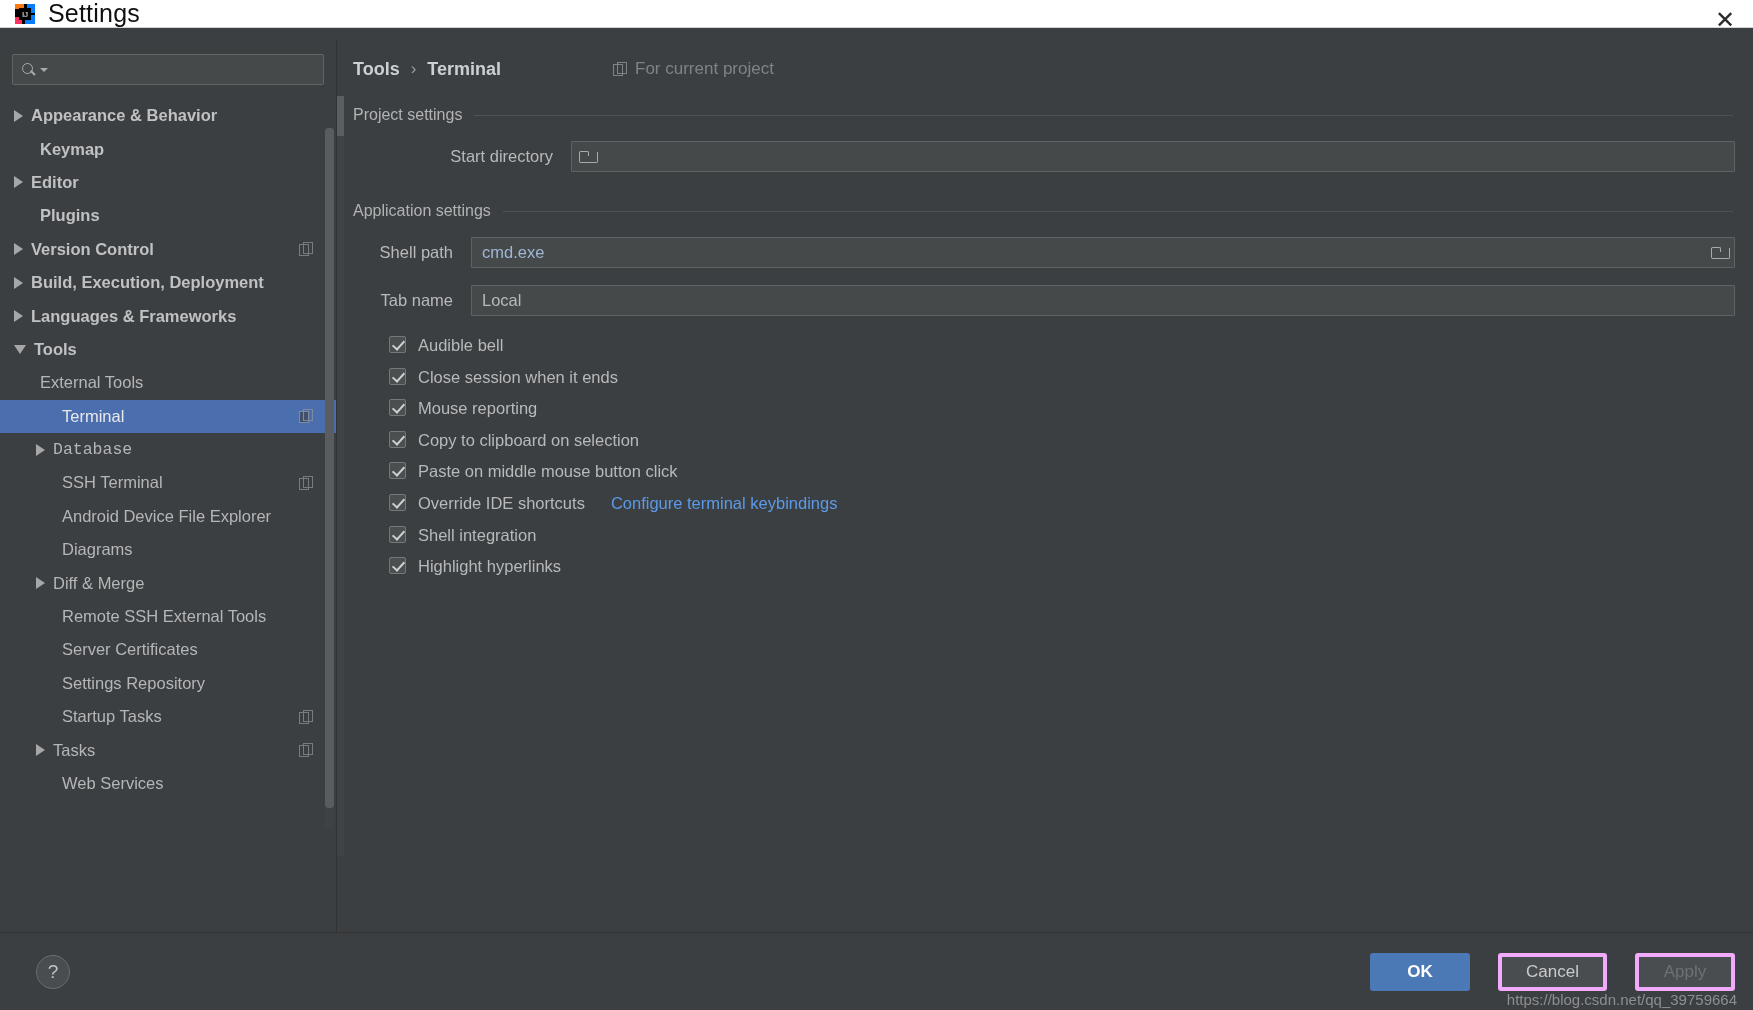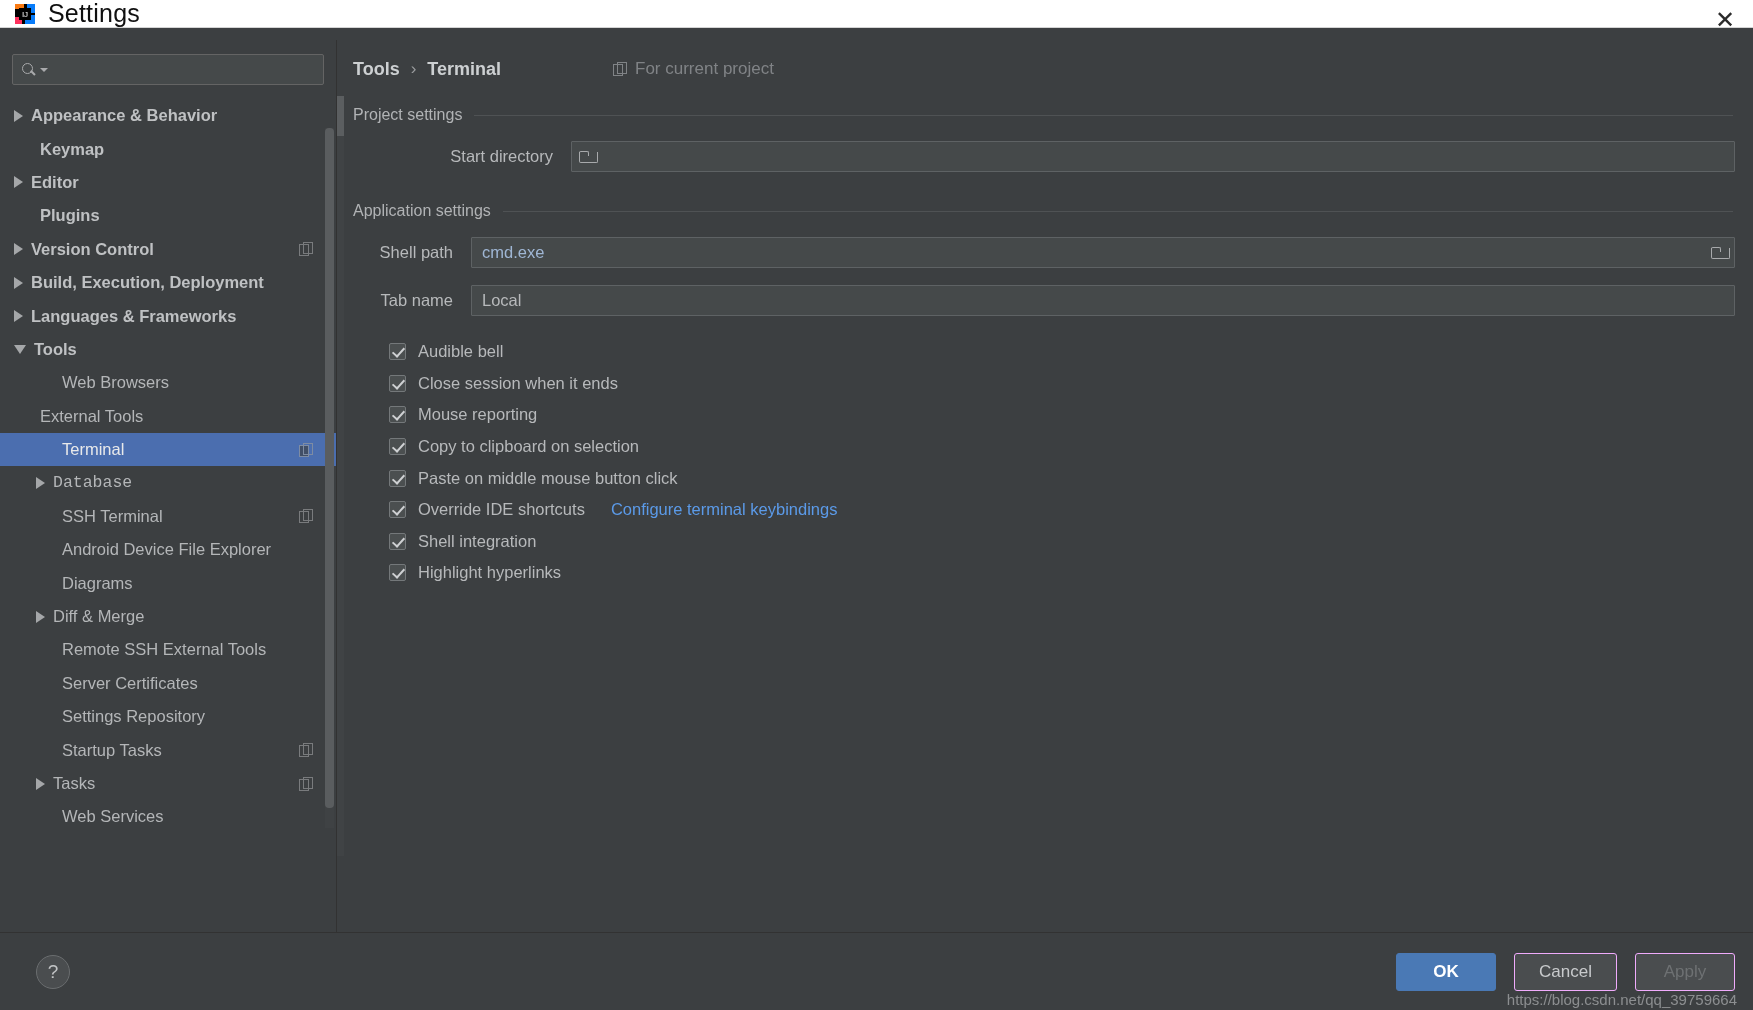--- a/index.html
+++ b/index.html
@@ -183,21 +183,21 @@
     border: 1.4px solid #a8aaac; border-radius: 1px;
   }
   .list-icon::after {
     content: ""; position: absolute; left: 3px; top: 3px;
     width: 8px; height: 1.3px; background: #a8aaac;
     box-shadow: 0 3px 0 #a8aaac, 0 6px 0 #a8aaac;
   }
 
   .checks { margin-top: 20px; padding-left: 36px; }
   .check-row {
-    display: flex; align-items: center; height: 31.6px; cursor: pointer;
+    display: flex; align-items: flex-start; height: 31.6px; cursor: pointer;
   }
   .cbox {
     width: 17px; height: 17px; flex: none;
     background: #4b4f50; border: 1px solid #74787a; border-radius: 2px;
     position: relative;
   }
   .cbox.checked::after {
     content: ""; position: absolute; left: 5px; top: 1px;
     width: 5px; height: 10px;
     border: solid #cfd1d3; border-width: 0 2px 2px 0;
@@ -219,21 +219,21 @@
     border: 1px solid #6a6d6f; background: #4a4d4f;
     color: #c2c4c6; font-size: 19px;
     display: flex; align-items: center; justify-content: center;
     cursor: pointer; margin-left: 18px;
   }
   .btn-group { margin-left: auto; display: flex; align-items: center; gap: 18px; }
   .btn {
     min-width: 100px; height: 38px; padding: 0 24px;
     border-radius: 3px; font-size: 17px;
     display: flex; align-items: center; justify-content: center;
-    cursor: pointer; border: 1px solid #f0abfc; background: #4a4d4f; color: #c8cacc;
+    cursor: pointer; border: 4px solid #f0abfc; background: #4a4d4f; color: #c8cacc; margin-left: 10px;
   }
   .btn.primary {
     background: #4a79b5; border-color: #4a79b5; color: #ffffff; font-weight: bold;
   }
   .btn.disabled { color: #6e7173; cursor: default; }
   .watermark {
     position: absolute; right: 16px; bottom: 2px;
     color: #9a9c9e; font-size: 15px; opacity: .85;
     pointer-events: none; white-space: nowrap;
   }
@@ -302,24 +302,20 @@
             <span class="tree-label">Build, Execution, Deployment</span>
           </div>
           <div class="tree-item top" style="padding-left: 14px;">
             <span class="arrow right"></span>
             <span class="tree-label">Languages &amp; Frameworks</span>
           </div>
           <div class="tree-item top" style="padding-left: 14px;">
             <span class="arrow down"></span>
             <span class="tree-label">Tools</span>
           </div>
-          <div class="tree-item" style="padding-left: 36px;">
-            <span class="arrow-slot"></span>
-            <span class="tree-label">Web Browsers</span>
-          </div>
           <div class="tree-item" style="">
             <span class="arrow-slot"></span>
             <span class="tree-label">External Tools</span>
           </div>
           <div class="tree-item selected" style="padding-left: 36px;">
             <span class="arrow-slot"></span>
             <span class="tree-label">Terminal</span>
             <span class="copy-icon"></span>
           </div>
           <div class="tree-item" style="padding-left: 36px; font-family: Liberation Mono, monospace;">

